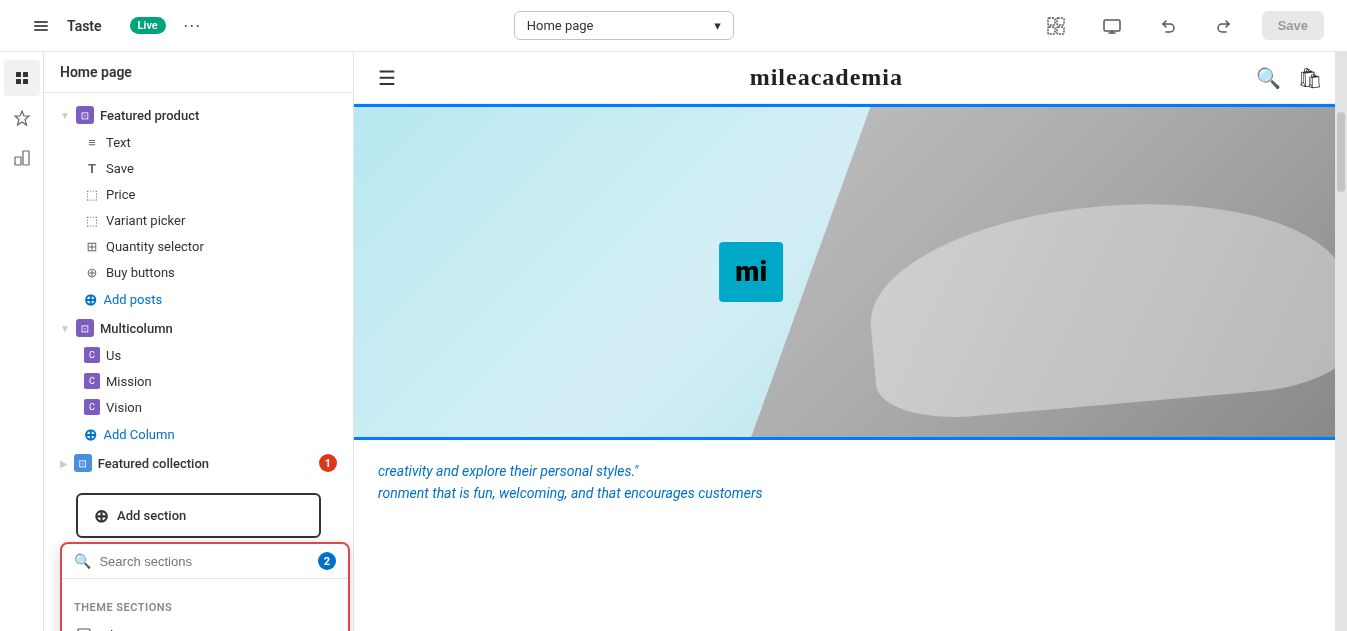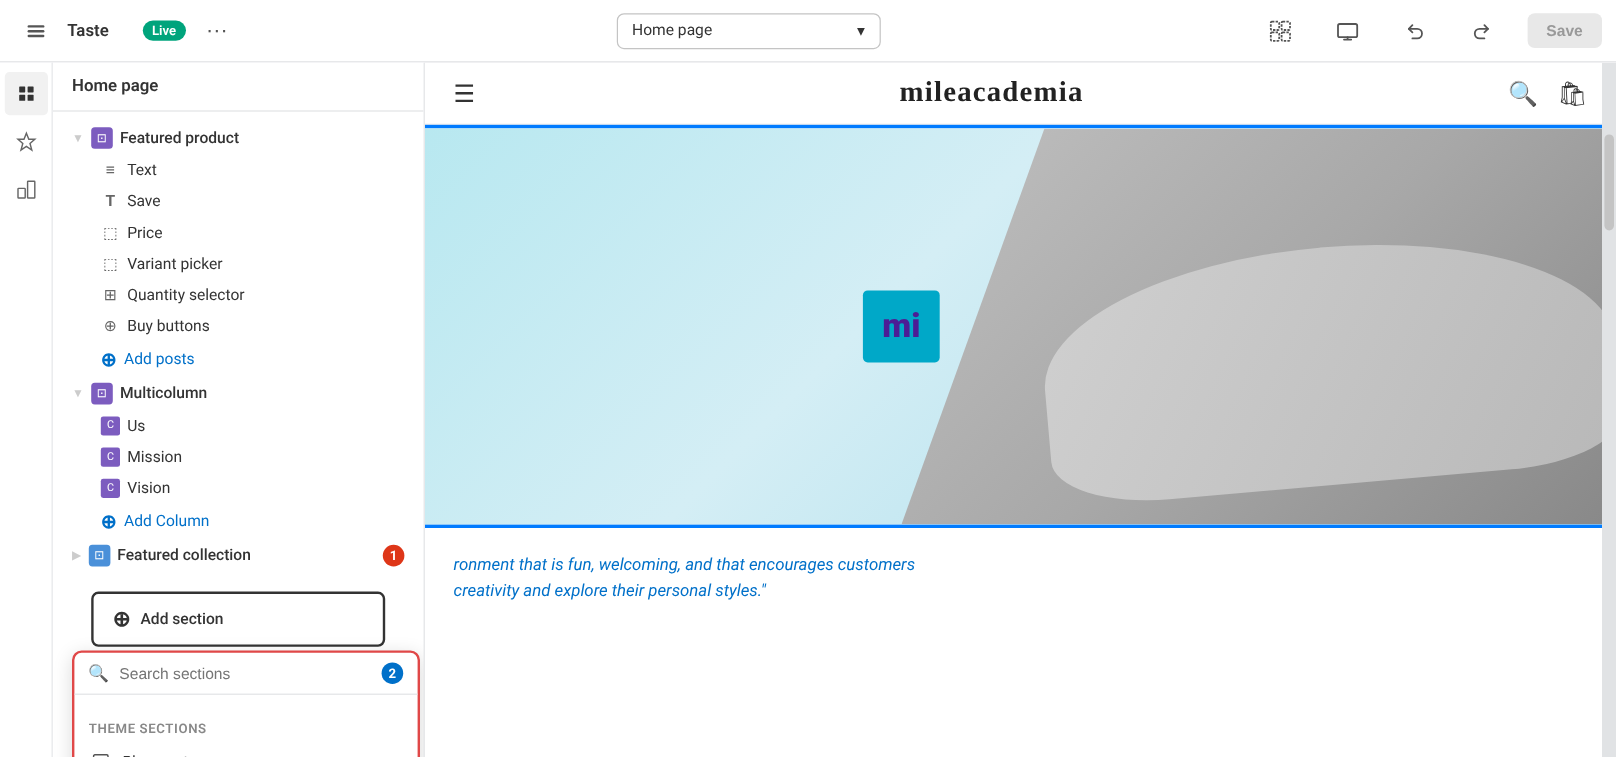--- a/index.html
+++ b/index.html
@@ -1,21 +1,21 @@
 <!DOCTYPE html>
 <html><head>
   <meta charset="utf-8">
   <style>
     * { box-sizing: border-box; margin: 0; padding: 0; }
     body { font-family: -apple-system, BlinkMacSystemFont, 'Segoe UI', Roboto, sans-serif; font-size: 13px; background: #f6f6f7; color: #333; overflow: hidden; }
 
     .app-container { display: flex; flex-direction: column; height: 631px; width: 1347px; }
 
     
-    .topbar { display: flex; align-items: center; height: 52px; background: #fff; border-bottom: 1px solid #e1e3e5; padding: 0 12px; gap: 12px; }
+    .topbar { display: flex; align-items: center; height: 52px; background: #fff; border-bottom: 1px solid #e1e3e5; padding: 0 23px; gap: 12px; }
     .topbar-left { display: flex; align-items: center; gap: 8px; }
     .store-name { font-weight: 600; font-size: 14px; }
     .live-badge { background: #00a47c; color: #fff; font-size: 11px; font-weight: 600; padding: 2px 8px; border-radius: 10px; margin-left: 20px; }
     .topbar-dots { font-size: 18px; color: #666; cursor: pointer; }
     .topbar-center { flex: 1; display: flex; justify-content: center; }
     .page-selector { display: flex; align-items: center; gap: 8px; border: 1px solid #c4c4c4; border-radius: 6px; padding: 6px 12px; background: #fff; cursor: pointer; font-size: 13px; min-width: 220px; justify-content: space-between; }
     .topbar-right { display: flex; align-items: center; gap: 20px; }
     .icon-btn { width: 36px; height: 36px; display: flex; align-items: center; justify-content: center; border: none; background: none; cursor: pointer; border-radius: 4px; font-size: 18px; color: #555; }
     .save-btn { background: #e8e8e8; color: #999; border: none; border-radius: 6px; padding: 7px 16px; font-size: 13px; font-weight: 600; cursor: not-allowed; }
 
@@ -61,21 +61,21 @@
 
     
     .store-header { display: flex; align-items: center; justify-content: space-between; padding: 12px 24px; border-bottom: 1px solid #eee; background: #fff; }
     .hamburger { font-size: 20px; color: #333; }
     .store-logo { font-size: 24px; font-weight: 700; letter-spacing: 1px; color: #222; font-family: Georgia, serif; }
     .store-header-icons { display: flex; gap: 16px; font-size: 20px; color: #333; }
 
     .hero-area { height: 330px; background: linear-gradient(135deg, #b8e8f0 0%, #d4eef5 40%, #a0d8e8 100%); position: relative; overflow: hidden; display: flex; align-items: center; justify-content: center; }
     .hero-image-overlay { position: absolute; right: 0; top: 0; width: 60%; height: 100%; background: linear-gradient(135deg, #c0c0c0 0%, #a8a8a8 50%, #888 100%); clip-path: polygon(20% 0%, 100% 0%, 100% 100%, 0% 100%); }
     .hero-brand-box { position: absolute; left: 40%; top: 50%; transform: translate(-50%, -50%); background: #00a8c8; padding: 16px; border-radius: 4px; }
-    .hero-brand-text { color: #4c1d95; font-size: 28px; font-weight: 900; line-height: 1; }
+    .hero-brand-text { color: #000000; font-size: 28px; font-weight: 900; line-height: 1; }
 
     .text-section { padding: 20px 24px; background: #fff; border-top: 3px solid #007bff; }
     .italic-text { font-style: italic; color: #0070c9; font-size: 14px; line-height: 1.6; }
 
     
     .right-scrollbar { width: 12px; background: #e1e3e5; position: absolute; right: 0; top: 0; bottom: 0; }
     .scrollbar-thumb { width: 8px; margin: 0 2px; height: 80px; background: #c4c4c4; border-radius: 4px; margin-top: 60px; }
   </style>
 </head>
 <body>
@@ -284,22 +284,22 @@
           <div class="hero-image-overlay">
 
             <div style="position:absolute;top:30%;left:20%;width:80%;height:60%;background:linear-gradient(120deg, #d0d0d0 0%, #b8b8b8 100%);border-radius:50% 50% 20% 20%;transform:rotate(-5deg);"></div>
           </div>
           <div class="hero-brand-box">
             <div class="hero-brand-text">mi</div>
           </div>
         </div>
 
         <div class="text-section">
+          <p class="italic-text">creativity and explore their personal styles."</p>
           <p class="italic-text">ronment that is fun, welcoming, and that encourages customers</p>
-          <p class="italic-text">creativity and explore their personal styles."</p>
         </div>
 
         <div class="right-scrollbar">
           <div class="scrollbar-thumb"></div>
         </div>
       </div>
     </div>
   </div>
 </div>
 

